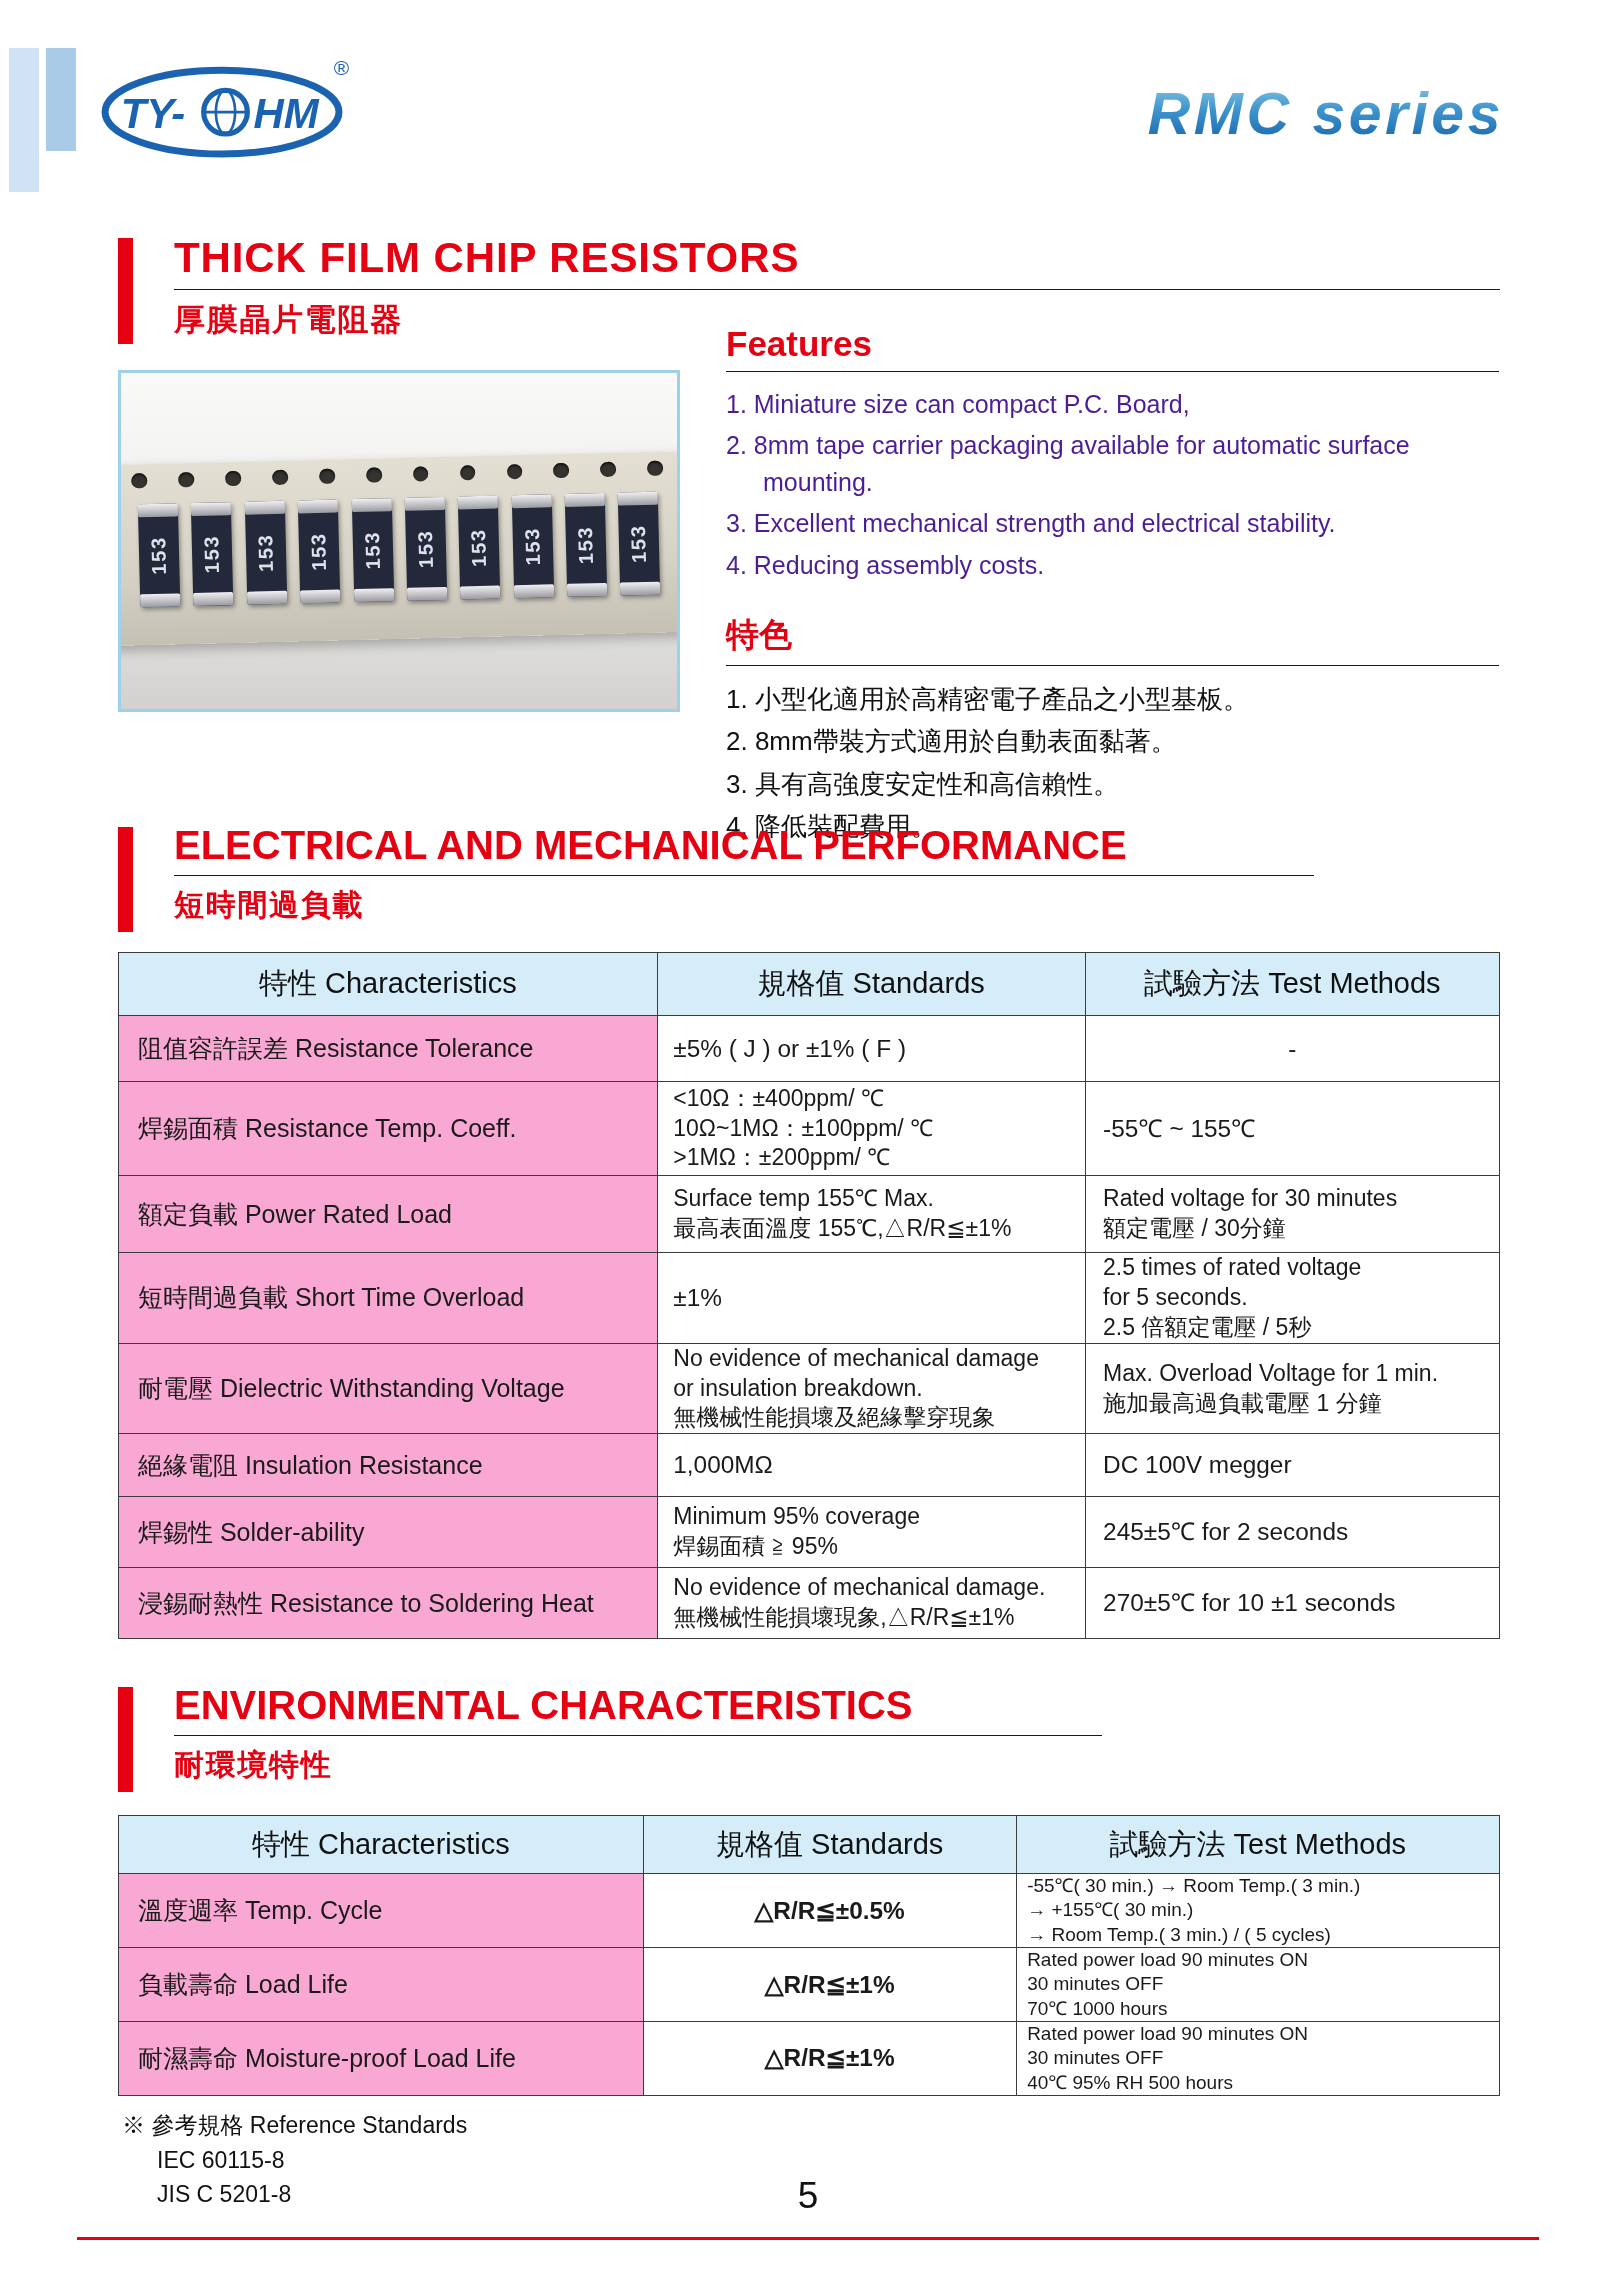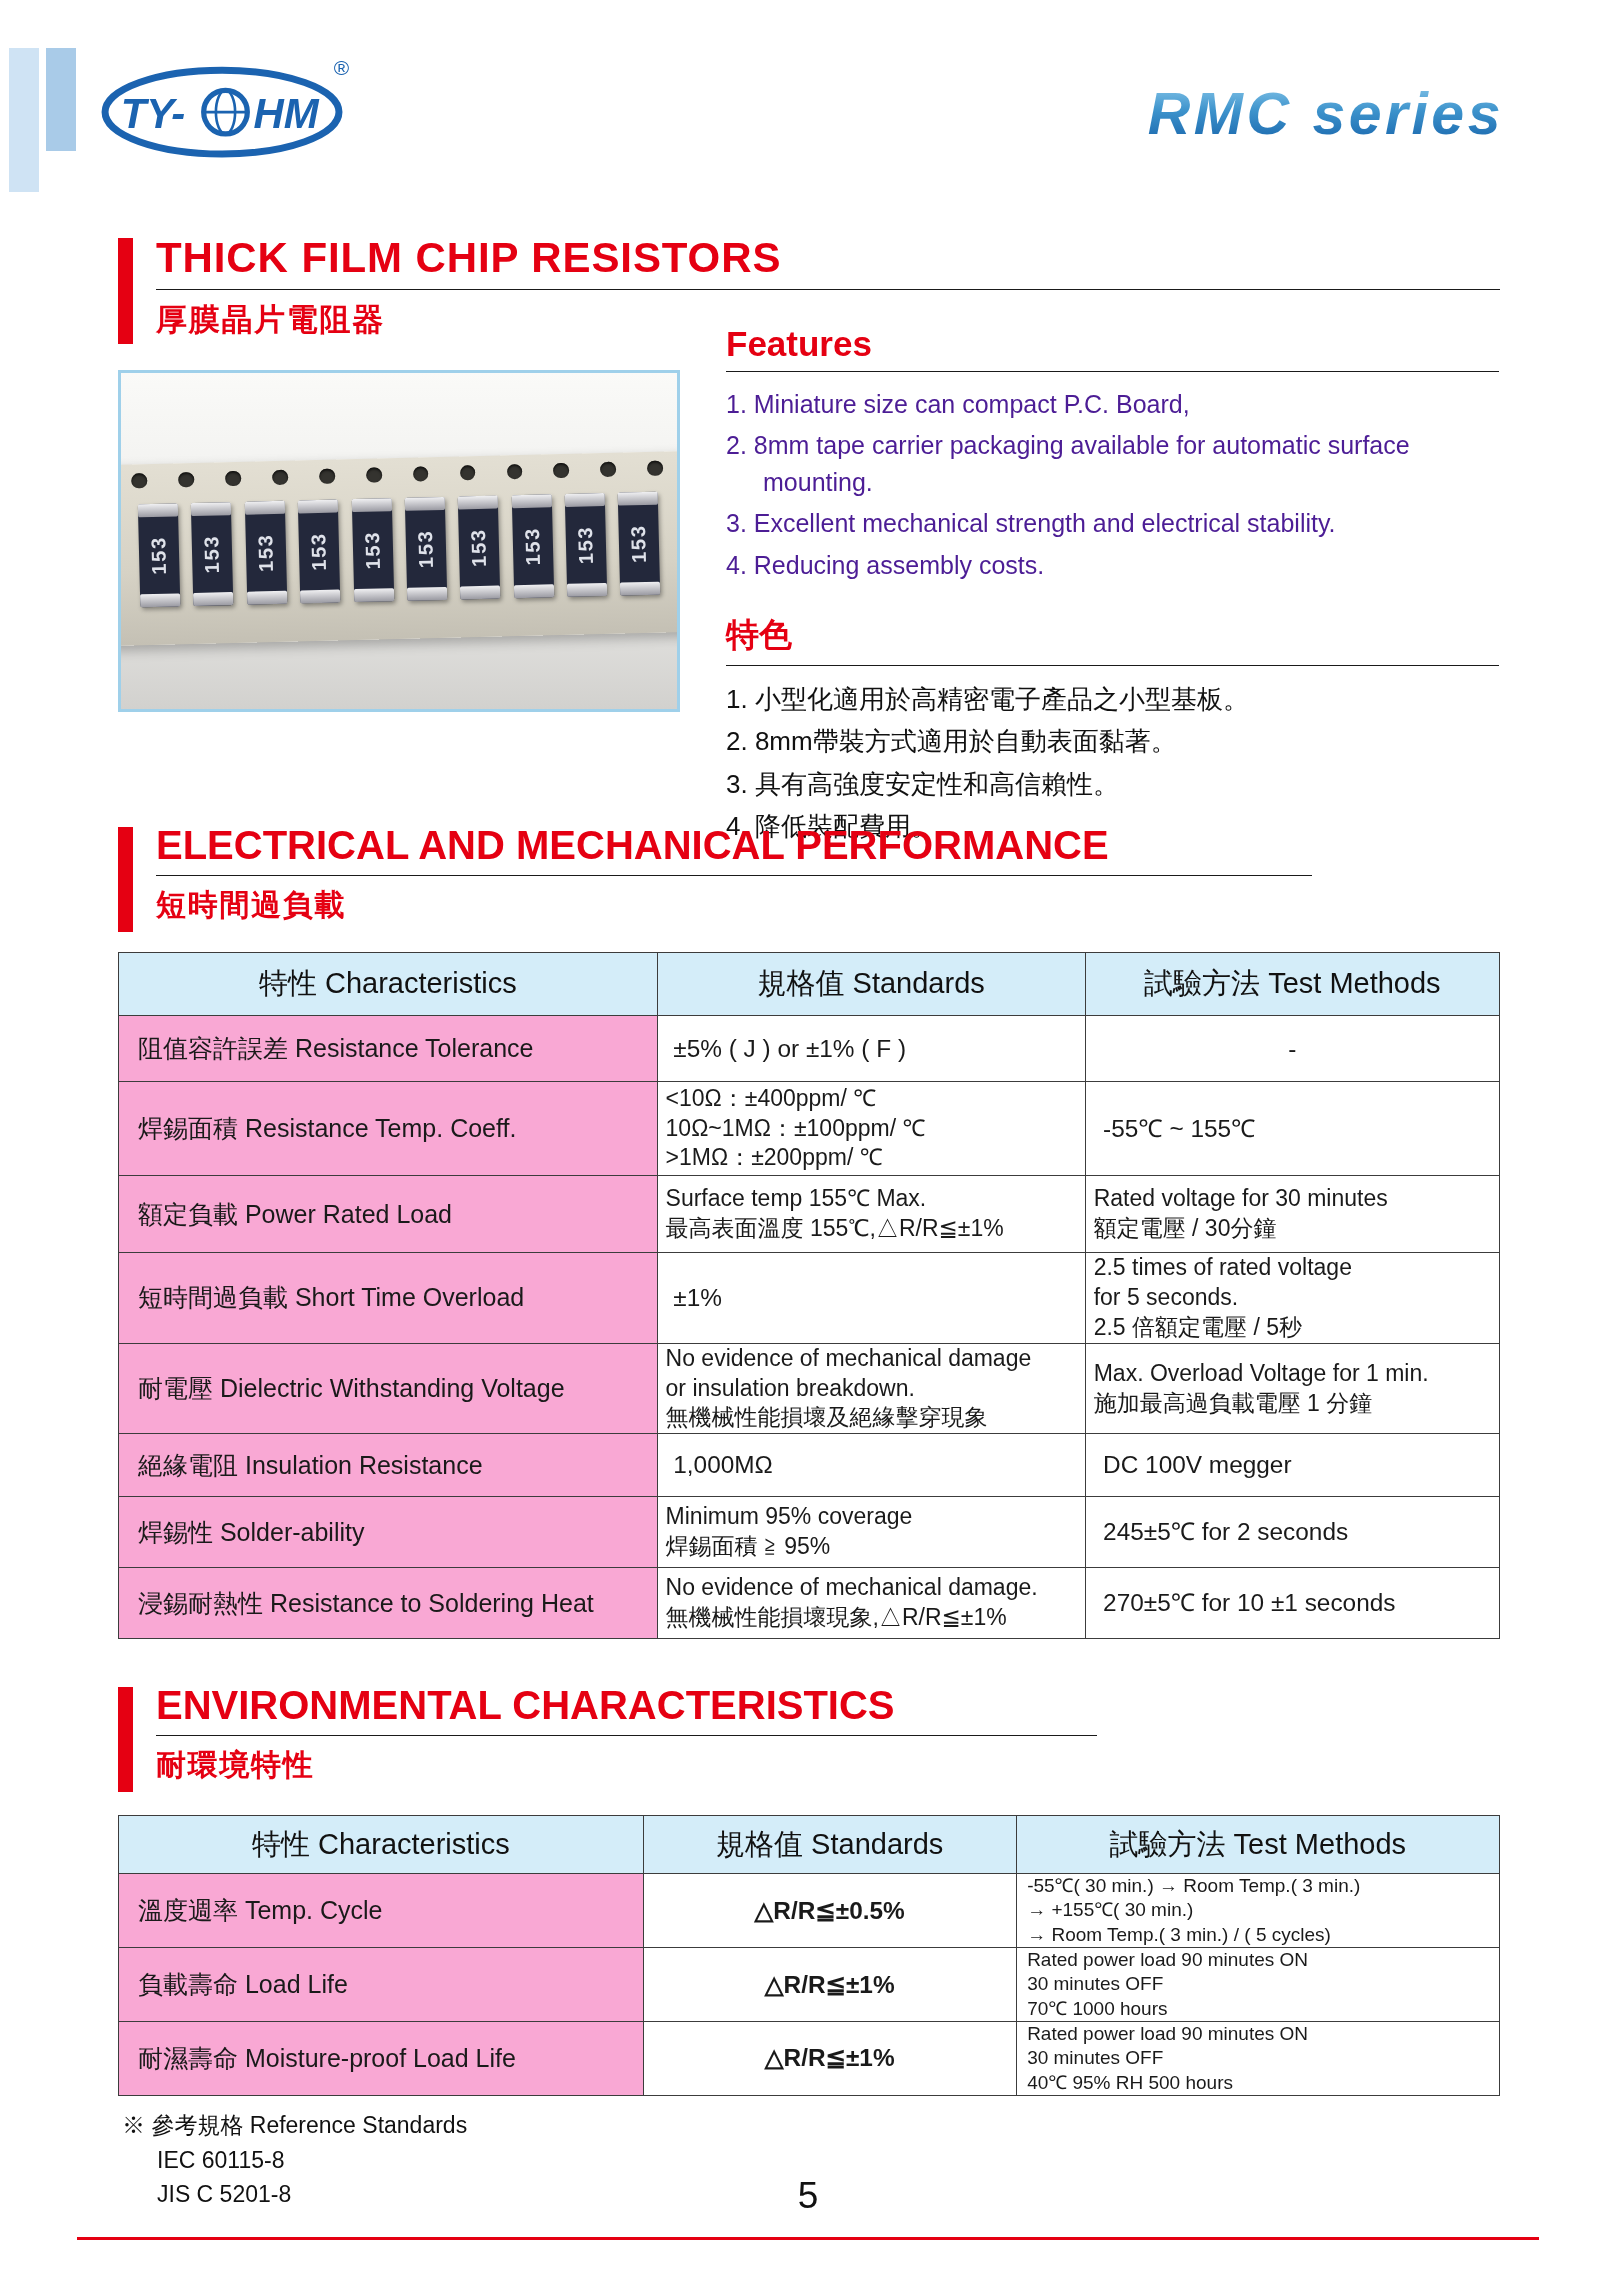--- a/index.html
+++ b/index.html
@@ -19,21 +19,21 @@
   .series-title {
     position:absolute; right:112px; top:80px;
     font-size:59px; font-weight:bold; font-style:italic; letter-spacing:3.5px;
     background:linear-gradient(180deg,#8ecbec 0%,#3d93cc 45%,#1460a8 100%);
     -webkit-background-clip:text; background-clip:text; color:transparent;
   }
 
   
   .sec { position:absolute; left:118px; width:1382px; }
   .sec .bar { position:absolute; left:0; top:3.5px; width:15px; background:#e50012; }
-  .sec .inner { margin-left:38px; }
+  .sec .inner { margin-left:56px; }
   .sec .t-en { color:#e50012; font-weight:bold; }
   .sec .rule { border-bottom:1.7px solid #1a1a1a; margin-top:7px; }
   .sec .t-zh { color:#e50012; font-weight:bold; margin-top:8.7px; }
 
   #title-sec { top:234px; }
   #title-sec .bar { height:106px; }
   #title-sec .t-en { font-size:42px; letter-spacing:0.9px; }
   #title-sec .t-zh { font-size:31px; letter-spacing:1.7px; }
 
   #elec-sec { top:823px; }
@@ -76,21 +76,21 @@
   
   .spec-table { position:absolute; left:118px; width:1382px; border-collapse:collapse; table-layout:fixed; }
   #table-electrical { top:952px; }
   #table-environmental { top:1815px; }
   .spec-table th, .spec-table td { border:1.7px solid #3c3c3c; white-space:pre-line; vertical-align:middle; }
   .spec-table th { background:#d4edf9; font-size:29px; font-weight:normal; color:#111; }
   .c-char { background:#f9a8d4; font-size:25px; padding-left:19px; text-align:left; }
   .c-std  { font-size:24.4px; padding-left:15.7px; text-align:left; line-height:1.3; }
   .c-test { font-size:24.4px; padding-left:17.4px; text-align:left; line-height:1.3; }
   .center { text-align:center; padding-left:0; }
-  .sm { font-size:23px;padding-left:8px; }
+  .sm { font-size:23px; }
   .xs { font-size:19px; line-height:1.28; padding-left:10.5px; }
   .bold { font-weight:bold; }
   .rh66{height:58px} .rh72{height:63px} .rh76{height:66px} .rh78{height:68px}
   .rh82{height:71px} .rh88{height:77px} .rh92{height:80px} .rh100{height:87px} .rh108{height:94px}
 
   
   .refs { position:absolute; left:122px; top:2108px; font-size:23px; line-height:1.5; color:#111; }
   .refs .indent { padding-left:35px; }
   .page-num { position:absolute; left:0; right:0; top:2175px; text-align:center; font-size:37px; color:#111; }
   .bottom-rule { position:absolute; left:77px; right:77px; top:2237px; height:2.6px; background:#e50012; }

